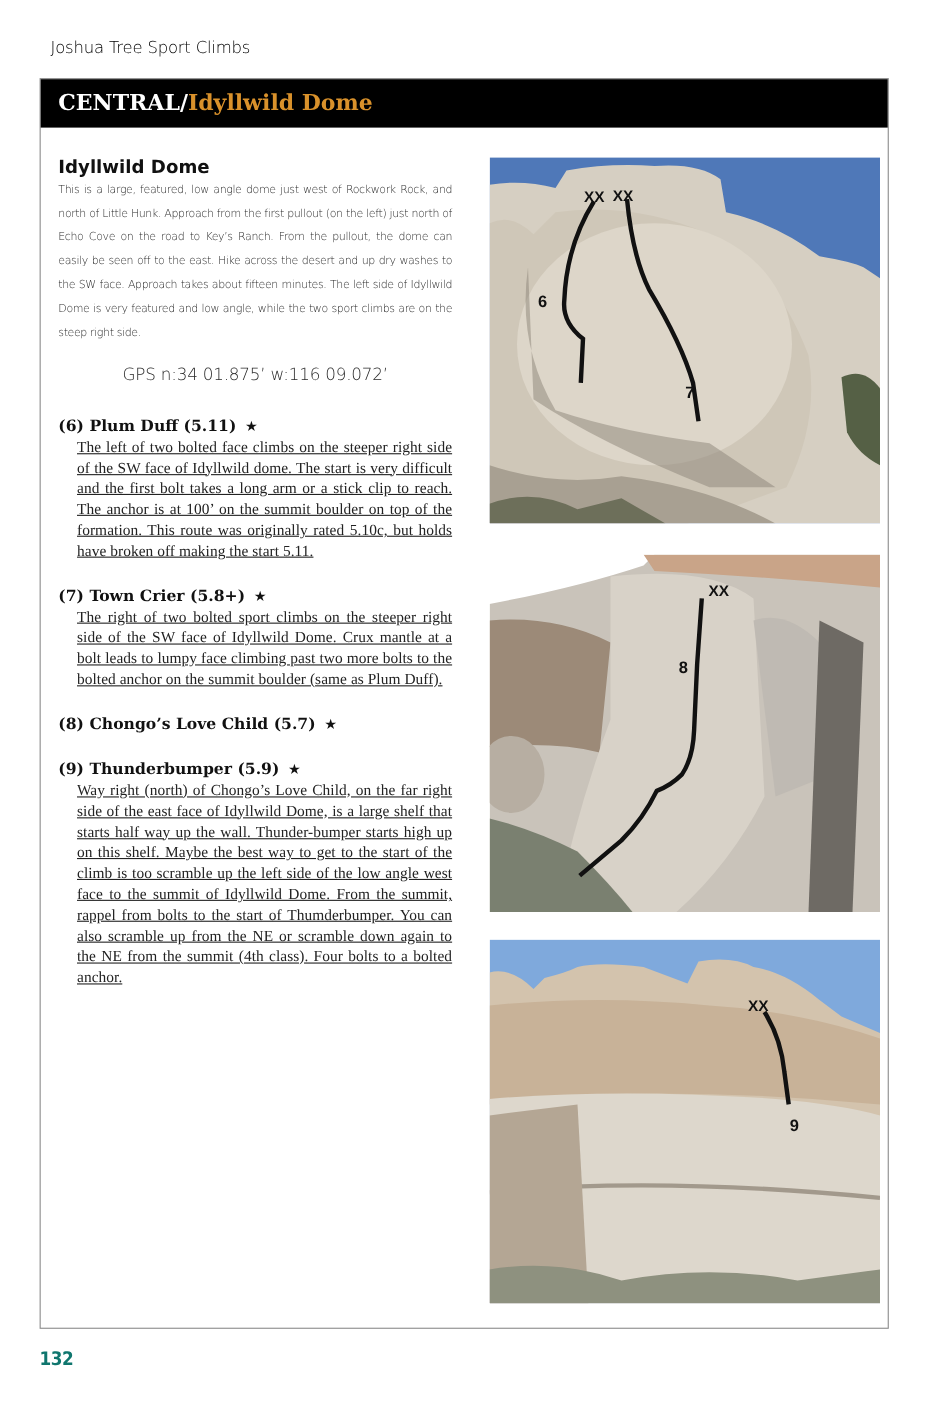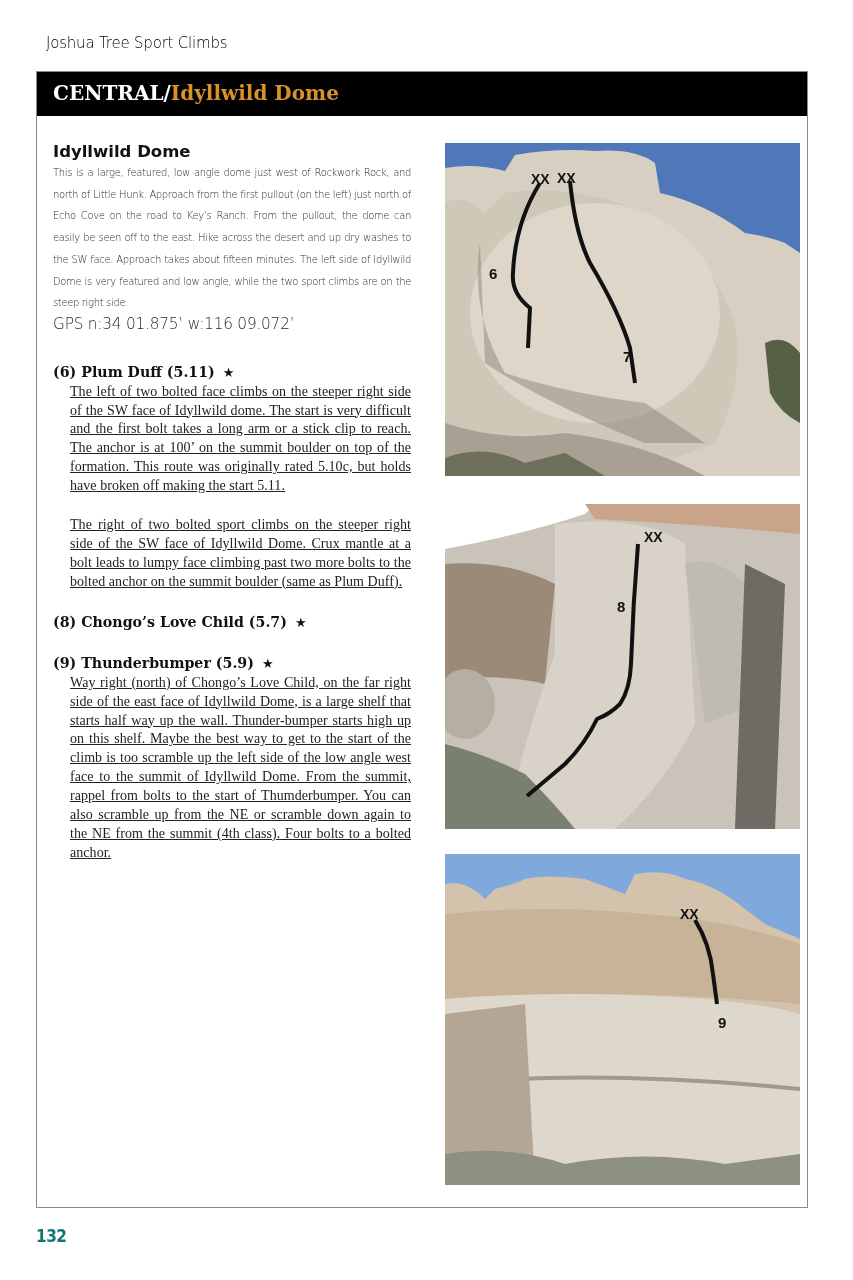--- a/index.html
+++ b/index.html
@@ -6,21 +6,21 @@
   body { width:853px; height:1280px; position:relative; overflow:hidden; color:#1a1a1a; }
   .running-head { position:absolute; left:34px; top:34px; font-family:"DejaVu Sans", sans-serif; font-size:15px; font-weight:300; color:#000000; letter-spacing:-0.2px;margin-left:12px; }
   .frame { position:absolute; left:36px; top:71px; width:772px; height:1137px; border:1px solid #8a8a8a; box-sizing:border-box;padding-left:24px; }
   .title-bar { position:absolute; left:0; top:0; right:0; height:44px; background:#000; }
   .title-bar .t { position:absolute; left:16px; top:9px; font-family:"DejaVu Serif", serif; font-weight:bold; font-size:20px; }
   .t .white { color:#fff; }
   .t .orange { color:#d9912b; }
   .left-col { position:absolute; left:16px; top:70px; width:358px; }
   .section-title { font-family:"DejaVu Sans", sans-serif; font-weight:bold; font-size:16.5px; color:#111; margin:0; line-height:20px; }
   .intro { font-family:"DejaVu Sans", sans-serif; font-weight:300; font-size:10px; line-height:21.7px; color:#2a2a2a; text-align:justify; margin:0; letter-spacing:-0.35px; }
-  .gps { font-family:"DejaVu Sans", sans-serif; font-weight:300; font-size:15.3px; line-height:21.7px; color:#2a2a2a; margin:0; letter-spacing:-0.2px; }
+  .gps { font-family:"DejaVu Sans", sans-serif; font-weight:300; font-size:15.3px; line-height:21.7px; color:#2a2a2a; margin:16px; letter-spacing:-0.2px;text-align:center; }
   .route { margin-top:20px; }
   .route-head { font-family:"DejaVu Serif", serif; font-weight:bold; font-size:14.2px; color:#111; line-height:20px; margin:0; }
   .route-head .star { font-family:"DejaVu Sans", sans-serif; font-size:13px; margin-left:3px; }
   .route-desc { font-family:"Liberation Serif", serif; font-size:14px; line-height:18.9px; color:#222; text-align:justify; margin:0 0 0 17px; letter-spacing:0.05px;text-decoration:underline; }
   .photo { position:absolute; left:408px; width:355px; overflow:hidden; }
   .photo svg { display:block; width:100%; height:100%; }
   .page-num { position:absolute; left:36px; top:1226px; font-family:"DejaVu Sans Condensed","DejaVu Sans", sans-serif; font-weight:bold; font-size:17px; color:#0f766e; letter-spacing:-0.5px; }
 </style>
 </head>
 <body>
@@ -43,20 +43,26 @@
       <p class="route-head">
         <span>(6)</span>
         <span>Plum Duff</span>
         <span>(5.11)</span>
         <span class="star">★</span>
       </p>
       <p class="route-desc">The left of two bolted face climbs on the steeper right side of the SW face of Idyllwild dome. The start is very difficult and the first bolt takes a long arm or a stick clip to reach. The anchor is at 100’ on the summit boulder on top of the formation. This route was originally rated 5.10c, but holds have broken off making the start 5.11.</p>
     </div>
 
     <div class="route">
+      <p class="route-head">
+        <span>(7)</span>
+        <span>Town Crier</span>
+        <span>(5.8+)</span>
+        <span class="star">★</span>
+      </p>
       <p class="route-desc">The right of two bolted sport climbs on the steeper right side of the SW face of Idyllwild Dome. Crux mantle at a bolt leads to lumpy face climbing past two more bolts to the bolted anchor on the summit boulder (same as Plum Duff).</p>
     </div>
 
     <div class="route">
       <p class="route-head">
         <span>(8)</span>
         <span>Chongo’s Love Child</span>
         <span>(5.7)</span>
         <span class="star">★</span>
       </p>

